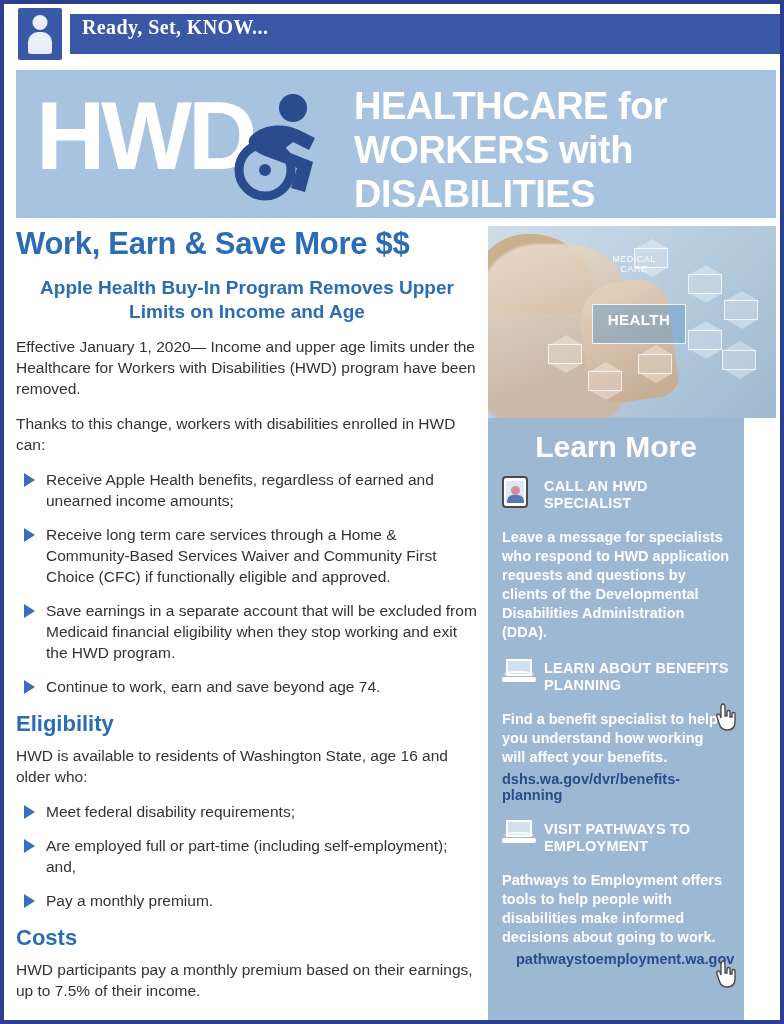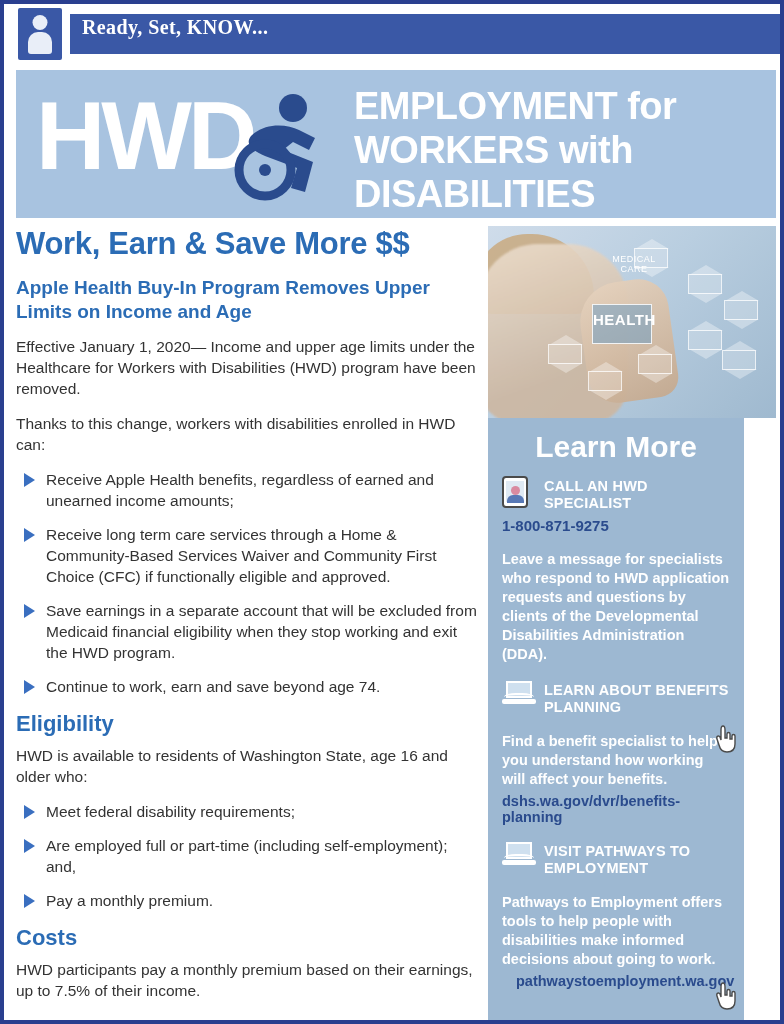--- a/index.html
+++ b/index.html
@@ -135,20 +135,21 @@
     font-size: 31px;
     font-weight: bold;
     letter-spacing: -0.3px;
   }
   h2.subhead {
     margin: 0 0 12px 0;
     color: #2b6cb5;
     font-size: 19px;
     font-weight: bold;
     line-height: 24px;
+    text-align: center;
   }
   p.body {
     margin: 0 0 14px 0;
     color: #333333;
     font-size: 15.5px;
     line-height: 21px;
   }
   h3.section {
     margin: 14px 0 8px 0;
     color: #2b6cb5;
@@ -256,21 +257,21 @@
     color: #ffffff;
     font-size: 9px;
     letter-spacing: 0.5px;
     text-align: center;
     width: 60px;
   }
   .health-box {
     position: absolute;
     left: 104px;
     top: 78px;
-    width: 60px;
+    width: 94px;
     height: 40px;
     background: rgba(90,150,200,0.45);
     border: 1px solid rgba(255,255,255,0.85);
     box-sizing: border-box;
     color: #ffffff;
     font-size: 15px;
     font-weight: bold;
     text-align: center;
     line-height: 30px;
     letter-spacing: 0.5px;
@@ -416,21 +417,21 @@
   <div class="hwd-header">
     <div class="hwd-letters">HWD</div>
     <div class="wheel-icon">
       <svg viewBox="0 0 120 110" width="120" height="110" aria-hidden="true">
         <circle cx="72" cy="16" r="14" fill="#2a4b8d"></circle>
         <path d="M30 44 C44 30 66 32 78 38 L94 46 L88 58 L72 50 L62 58 L92 70 L84 100 L70 96 L76 76 L44 64 C30 58 24 52 30 44 Z" fill="#2a4b8d"></path>
         <circle cx="44" cy="78" r="26" fill="none" stroke="#2a4b8d" stroke-width="9"></circle>
         <circle cx="44" cy="78" r="6" fill="#2a4b8d"></circle>
       </svg>
     </div>
-    <div class="hwd-title">EMPLOYMENT for WORKERS with DISABILITIES</div>
+    <div class="hwd-title">HEALTHCARE for WORKERS with DISABILITIES</div>
   </div>
 
   <div class="left-col">
     <h1 class="headline">Work, Earn &amp; Save More $$</h1>
     <h2 class="subhead">Apple Health Buy-In Program Removes Upper Limits on Income and Age</h2>
     <p class="body">Effective January 1, 2020— Income and upper age limits under the Healthcare for Workers with Disabilities (HWD) program have been removed.</p>
     <p class="body">Thanks to this change, workers with disabilities enrolled in HWD can:</p>
 
     <ul class="bullets">
       <li>
@@ -500,21 +501,20 @@
         <div class="lm-head">
           <div class="lm-icon">
             <div class="phone-ico">
               <div class="scr"></div>
               <div class="pp"></div>
               <div class="bd"></div>
             </div>
           </div>
           <div class="lm-heading">CALL AN HWD SPECIALIST</div>
         </div>
-        <div class="lm-phone">1-800-871-9275</div>
         <div class="lm-text">Leave a message for specialists who respond to HWD application requests and questions by clients of the Developmental Disabilities Administration (DDA).</div>
       </div>
 
       <div class="lm-item">
         <div class="lm-head">
           <div class="lm-icon">
             <div class="laptop-ico">
               <div class="sc"></div>
               <div class="hands"></div>
               <div class="base"></div>

